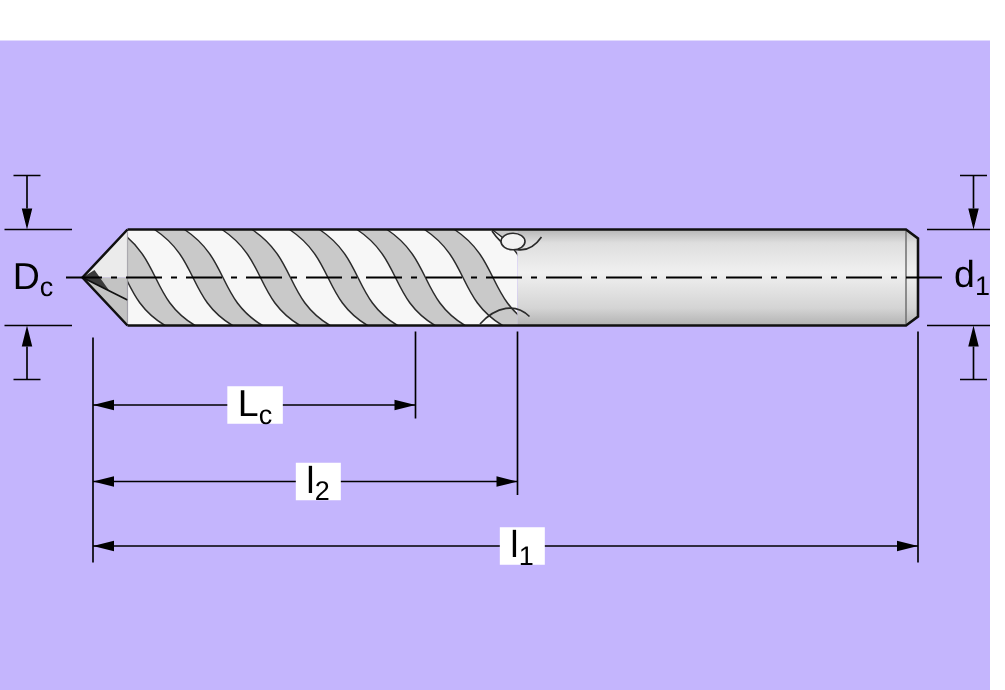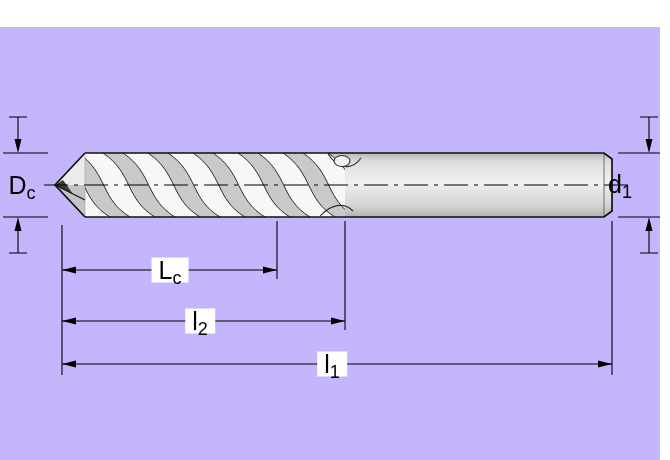--- a/index.html
+++ b/index.html
@@ -90,22 +90,22 @@
       <path d="M62,243 H277 M62,294 H345 M62,337 H612"></path>
       <path d="M62,243 L76,239.5 L76,246.5 Z M277,243 L263,239.5 L263,246.5 Z
                M62,294 L76,290.5 L76,297.5 Z M345,294 L331,290.5 L331,297.5 Z
                M62,337 L76,333.5 L76,340.5 Z M612,337 L598,333.5 L598,340.5 Z" fill="#000000" stroke="none"></path>
     </g>
   </svg>
 
   <div>
     <div class="dim-label" style="left:22px;top:158px"><span>D</span><sub>c</sub></div>
 
-    <div class="dim-label" style="left:620px;top:157px"><span>d</span><sub>1</sub></div>
+    <div class="dim-label" style="left:648px;top:157px"><span>d</span><sub>1</sub></div>
 
     <div class="dim-label on-line" style="left:170px;top:243px"><span>L</span><sub>c</sub></div>
 
-    <div class="dim-label on-line" style="left:200px;top:294px"><span>l</span><sub>2</sub></div>
+    <div class="dim-label on-line" style="left:212px;top:294px"><span>l</span><sub>2</sub></div>
 
-    <div class="dim-label on-line" style="left:332px;top:337px"><span>l</span><sub>1</sub></div>
+    <div class="dim-label on-line" style="left:348px;top:337px"><span>l</span><sub>1</sub></div>
   </div>
 
 </div>
 
 </body></html>

